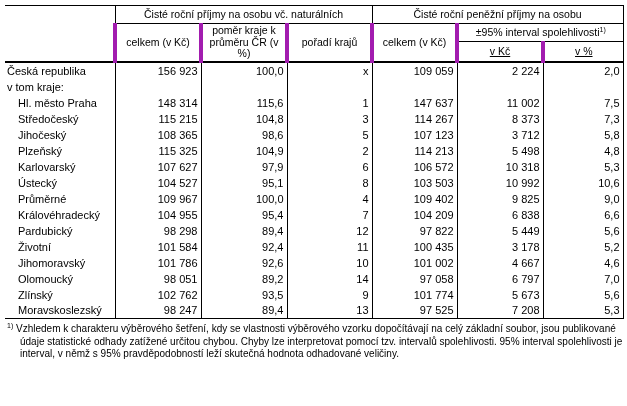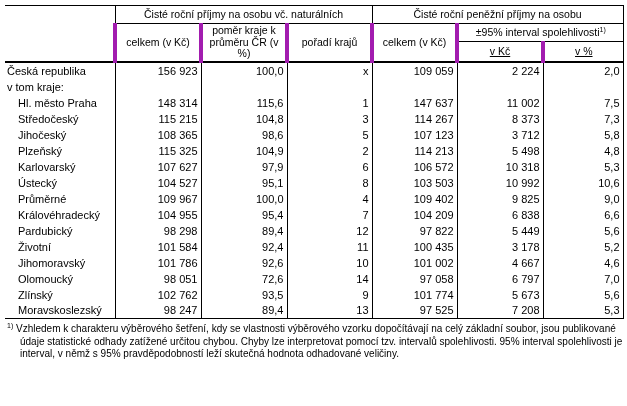--- a/index.html
+++ b/index.html
@@ -207,21 +207,21 @@
     <td class="num">101 786</td>
     <td class="num">92,6</td>
     <td class="num">10</td>
     <td class="num">101 002</td>
     <td class="num">4 667</td>
     <td class="num">4,6</td>
   </tr>
         <tr>
     <td class="label indent">Olomoucký</td>
     <td class="num">98 051</td>
-    <td class="num">72,6</td>
+    <td class="num">89,2</td>
     <td class="num">14</td>
     <td class="num">97 058</td>
     <td class="num">6 797</td>
     <td class="num">7,0</td>
   </tr>
         <tr>
     <td class="label indent">Zlínský</td>
     <td class="num">102 762</td>
     <td class="num">93,5</td>
     <td class="num">9</td>

